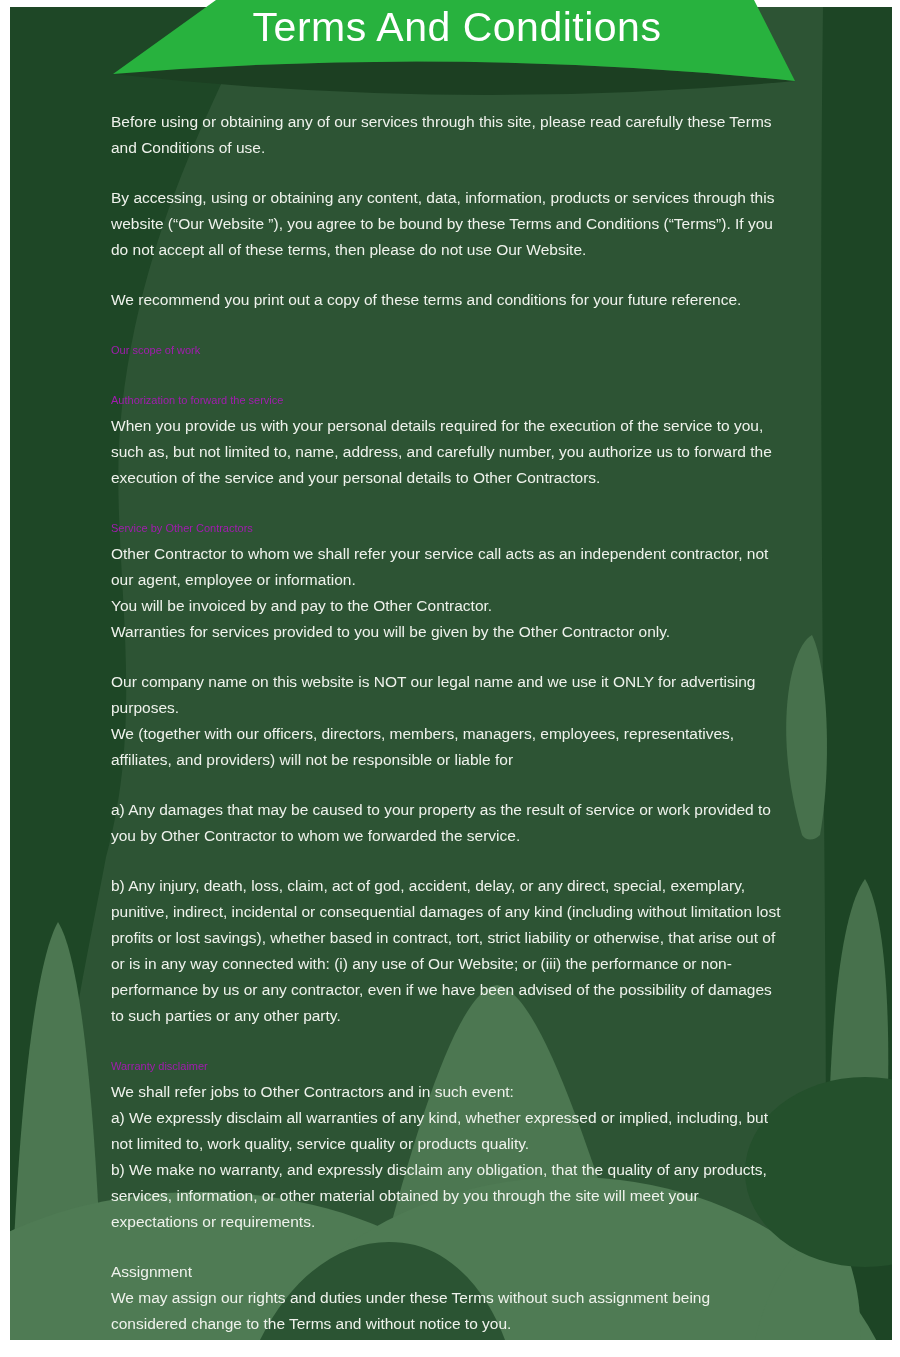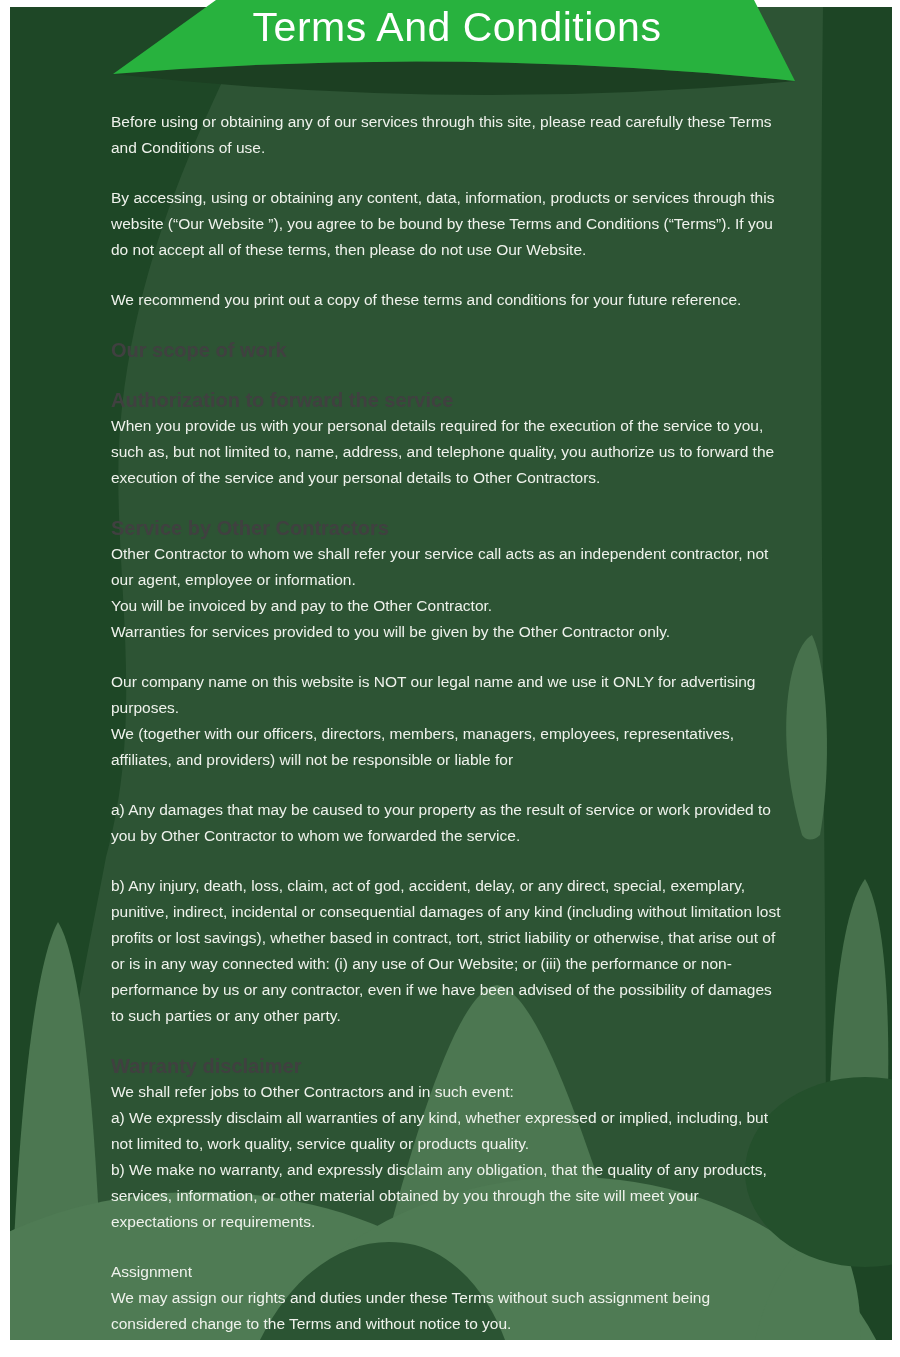--- a/index.html
+++ b/index.html
@@ -36,21 +36,21 @@
   }
   .content{
     position:absolute;left:0;top:2px;width:900px;
     padding:107px 113px 0 111px;
     box-sizing:border-box;
     color:#eff2ec;
     font-size:15.5px;
     line-height:26px;
   }
   .block{margin:0;white-space:pre-line;}
-  .block.head{font-weight:bold;color:#404040;font-size:20px;}
+  .block.head{font-weight:normal;color:#a21caf;font-size:11px;}
   .block.gap{margin-top:24px;}
 </style>
 </head>
 <body>
 
 <div class="page">
 
   <div class="canvas">
     <svg viewBox="0 0 882 1333" preserveAspectRatio="none">
 
@@ -85,21 +85,21 @@
     </svg>
     <div class="banner-title">Terms And Conditions</div>
   </div>
 
   <div class="content" id="content">
       <p class="block">Before using or obtaining any of our services through this site, please read carefully these Terms and Conditions of use.</p>
       <p class="block gap">By accessing, using or obtaining any content, data, information, products or services through this website (“Our Website ”), you agree to be bound by these Terms and Conditions (“Terms”). If you do not accept all of these terms, then please do not use Our Website.</p>
       <p class="block gap">We recommend you print out a copy of these terms and conditions for your future reference.</p>
       <p class="block head gap">Our scope of work</p>
       <p class="block head gap">Authorization to forward the service</p>
-      <p class="block">When you provide us with your personal details required for the execution of the service to you, such as, but not limited to, name, address, and telephone quality, you authorize us to forward the execution of the service and your personal details to Other Contractors.</p>
+      <p class="block">When you provide us with your personal details required for the execution of the service to you, such as, but not limited to, name, address, and carefully number, you authorize us to forward the execution of the service and your personal details to Other Contractors.</p>
       <p class="block head gap">Service by Other Contractors</p>
       <p class="block">Other Contractor to whom we shall refer your service call acts as an independent contractor, not our agent, employee or information.
 You will be invoiced by and pay to the Other Contractor.
 Warranties for services provided to you will be given by the Other Contractor only.</p>
       <p class="block gap">Our company name on this website is NOT our legal name and we use it ONLY for advertising purposes.</p>
       <p class="block">We (together with our officers, directors, members, managers, employees, representatives, affiliates, and providers) will not be responsible or liable for</p>
       <p class="block gap">a) Any damages that may be caused to your property as the result of service or work provided to you by Other Contractor to whom we forwarded the service.</p>
       <p class="block gap">b) Any injury, death, loss, claim, act of god, accident, delay, or any direct, special, exemplary, punitive, indirect, incidental or consequential damages of any kind (including without limitation lost profits or lost savings), whether based in contract, tort, strict liability or otherwise, that arise out of or is in any way connected with: (i) any use of Our Website; or (iii) the performance or non-performance by us or any contractor, even if we have been advised of the possibility of damages to such parties or any other party.</p>
       <p class="block head gap">Warranty disclaimer</p>
       <p class="block">We shall refer jobs to Other Contractors and in such event:

